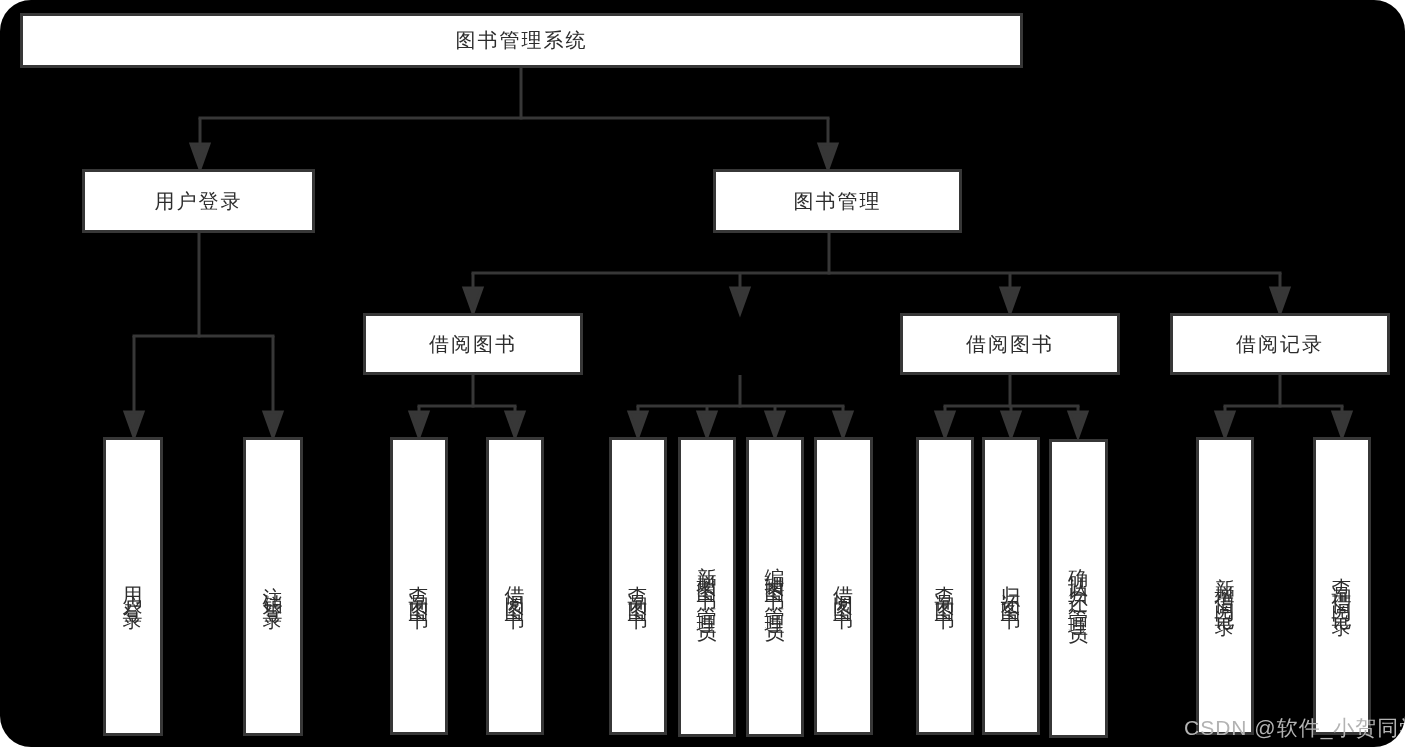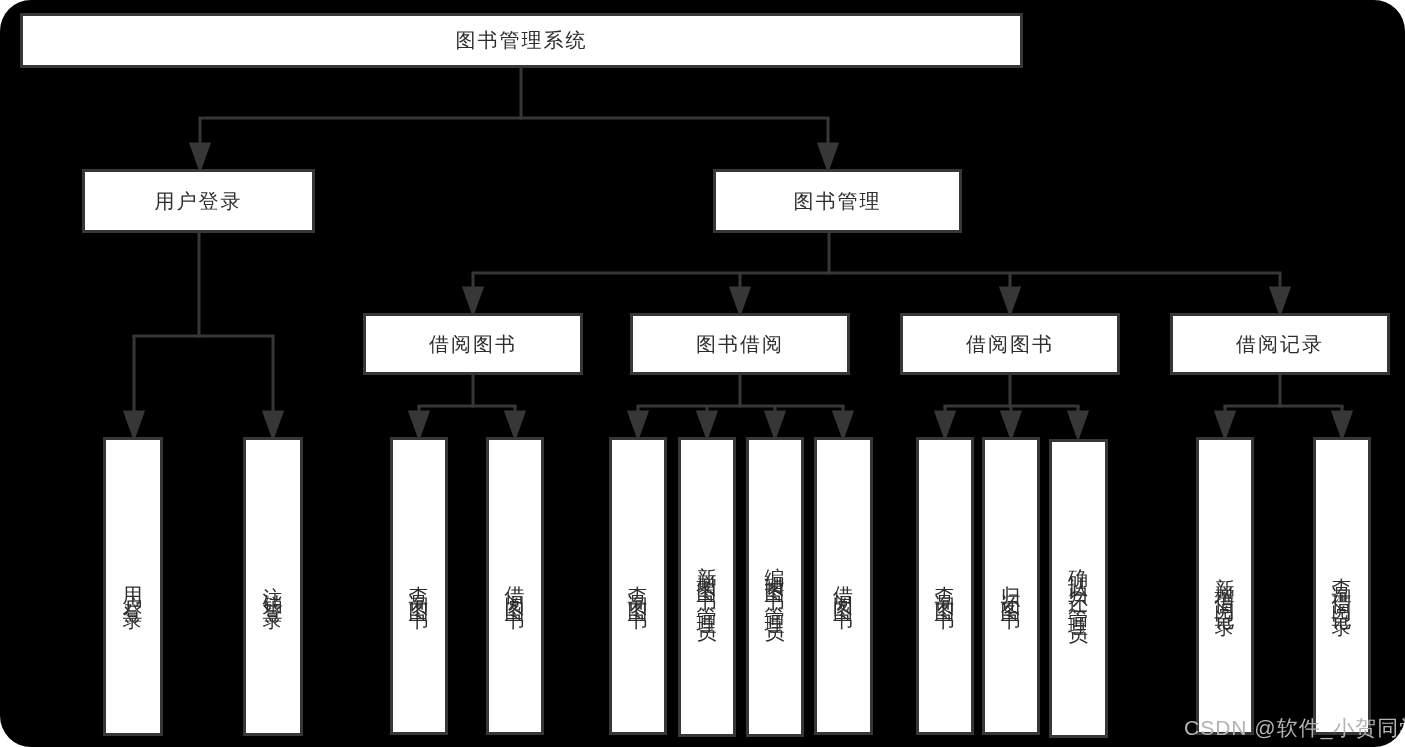--- a/index.html
+++ b/index.html
@@ -124,21 +124,20 @@
       <polygon points="1333,412 1351,412 1342,437"></polygon>
     </g>
   </svg>
 
   <div class="node h" style="left:20px; top:13px; width:1003px; height:55px;">图书管理系统</div>
 
   <div class="node h" style="left:82px; top:169px; width:233px; height:64px;">用户登录</div>
   <div class="node h" style="left:713px; top:169px; width:249px; height:64px;">图书管理</div>
 
   <div class="node h" style="left:363px; top:313px; width:220px; height:62px;">借阅图书</div>
-  <div class="node h" style="left:630px; top:313px; width:220px; height:62px;">图书借阅</div>
   <div class="node h" style="left:900px; top:313px; width:220px; height:62px;">借阅图书</div>
   <div class="node h" style="left:1170px; top:313px; width:220px; height:62px;">借阅记录</div>
 
   <div class="node leaf" style="left:103px; top:437px; width:60px; height:299px;">用户登录</div>
   <div class="node leaf" style="left:243px; top:437px; width:60px; height:299px;">注销登录</div>
 
   <div class="node leaf" style="left:390px; top:437px; width:58px; height:298px;">查询图书</div>
   <div class="node leaf" style="left:486px; top:437px; width:58px; height:298px;">借阅图书</div>
 
   <div class="node leaf" style="left:609px; top:437px; width:58px; height:298px;">查询图书</div>

